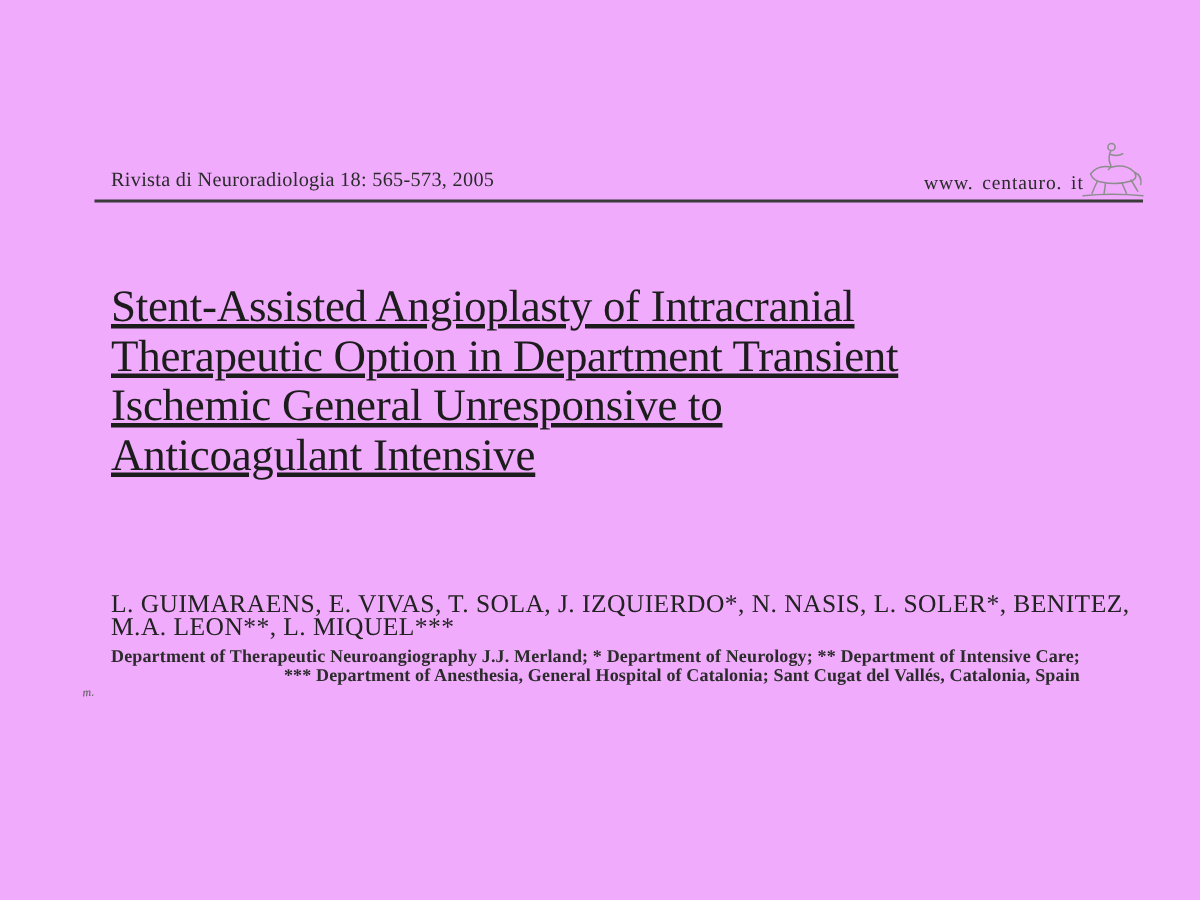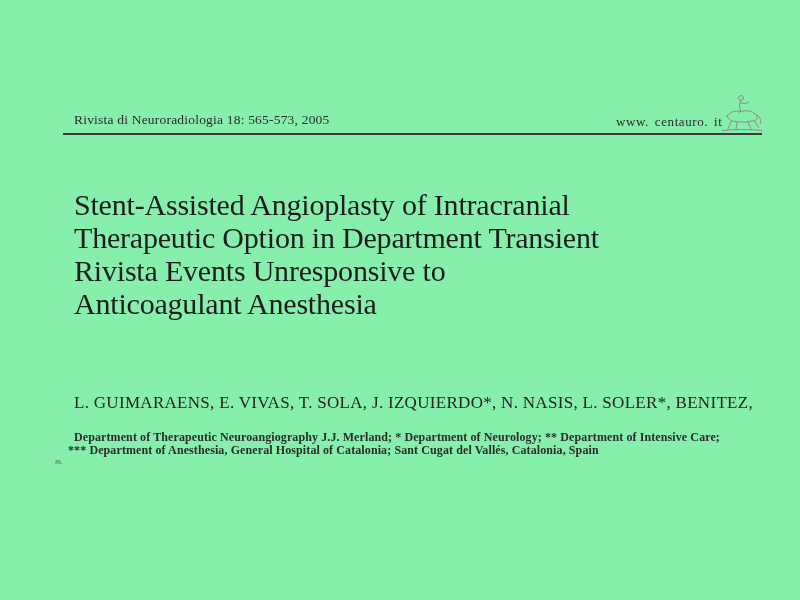--- a/index.html
+++ b/index.html
@@ -4,21 +4,21 @@
 <style>
   html, body {
     margin: 0;
     padding: 0;
     background: #ffffff;
   }
   .page {
     position: relative;
     width: 800px;
     height: 600px;
-    background: #86efac;
+    background: #f0abfc;
     overflow: hidden;
     font-family: "Liberation Serif", "DejaVu Serif", serif;
     color: #1f1f1f;
   }
   .journal-citation {
     position: absolute;
     left: 74px;
     top: 112px;
     font-size: 13.5px;
     letter-spacing: 0.2px;
@@ -56,20 +56,21 @@
     top: 188px;
     margin: 0;
     font-size: 30px;
     font-weight: 400;
     line-height: 33px;
     letter-spacing: -0.2px;
     color: #1c1c1c;
   }
   .article-title .title-line {
     white-space: nowrap;
+    text-decoration: underline;
   }
   .authors {
     position: absolute;
     left: 74px;
     top: 396px;
     font-size: 17px;
     line-height: 14.5px;
     letter-spacing: 0.3px;
     color: #222222;
   }
@@ -84,20 +85,21 @@
     line-height: 13px;
     letter-spacing: 0.1px;
     color: #2b2b2b;
   }
   .affiliations .affiliation-line {
     white-space: nowrap;
     font-weight: bold;
   }
   .affiliations .affiliation-line.hang {
     margin-left: -6px;
+    text-align: right;
   }
   .margin-mark {
     position: absolute;
     left: 55px;
     top: 457px;
     font-size: 8px;
     font-style: italic;
     color: #555555;
     transform: rotate(-4deg);
   }
@@ -130,26 +132,27 @@
     <path d="M42.5 23 Q47.5 25 46.5 31"></path>
 
     <path d="M8 38.5 Q27 36.5 48 38.5"></path>
   </svg>
 
   <div class="header-rule"></div>
 
   <h1 class="article-title">
     <div class="title-line">Stent-Assisted Angioplasty of Intracranial</div>
     <div class="title-line">Therapeutic Option in Department Transient</div>
-    <div class="title-line">Rivista Events Unresponsive to</div>
-    <div class="title-line">Anticoagulant Anesthesia</div>
+    <div class="title-line">Ischemic General Unresponsive to</div>
+    <div class="title-line">Anticoagulant Intensive</div>
   </h1>
 
   <div class="authors">
     <div class="author-line">L. GUIMARAENS, E. VIVAS, T. SOLA, J. IZQUIERDO*, N. NASIS, L. SOLER*, BENITEZ,</div>
+    <div class="author-line">M.A. LEON**, L. MIQUEL***</div>
   </div>
 
   <div class="affiliations">
     <div class="affiliation-line">Department of Therapeutic Neuroangiography J.J. Merland; * Department of Neurology; ** Department of Intensive Care;</div>
     <div class="affiliation-line hang">*** Department of Anesthesia, General Hospital of Catalonia; Sant Cugat del Vallés, Catalonia, Spain</div>
   </div>
 
   <span class="margin-mark">m.</span>
 
 </div>

